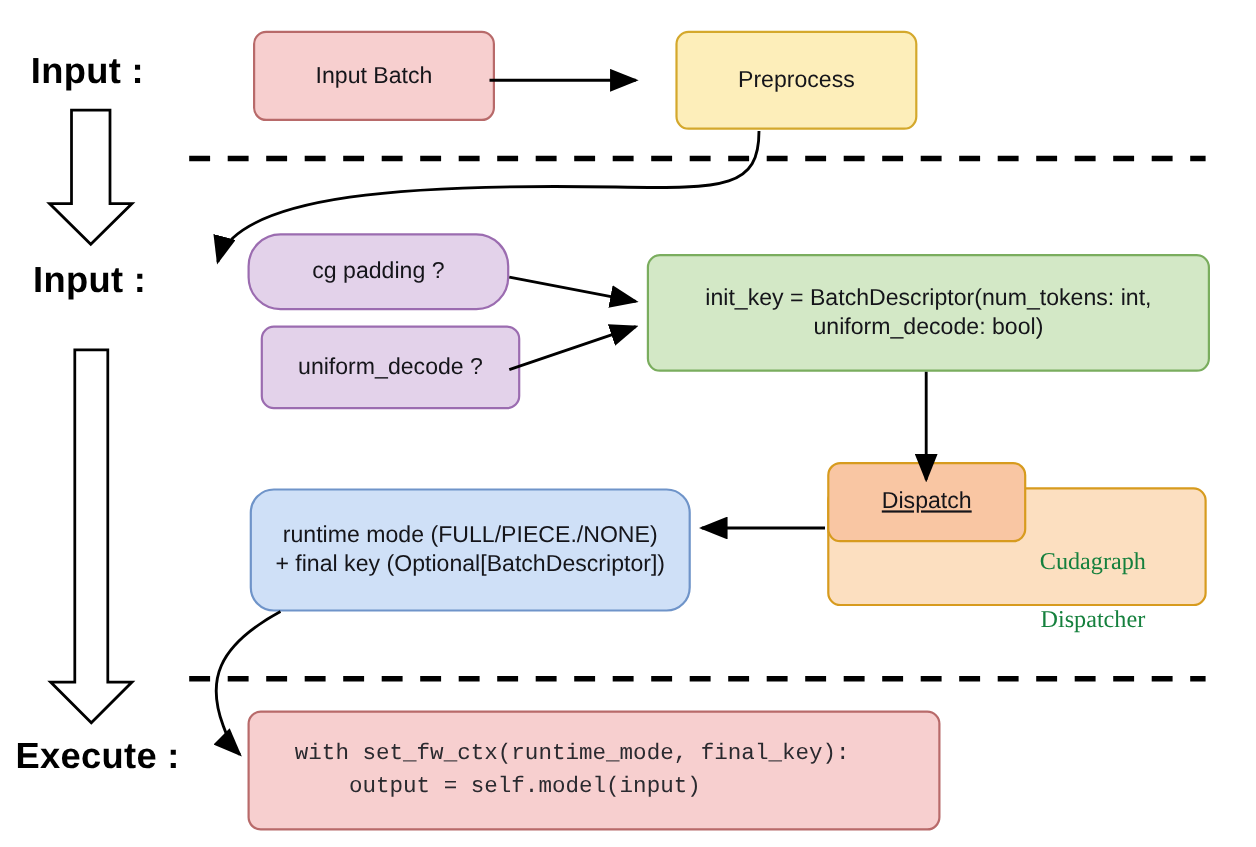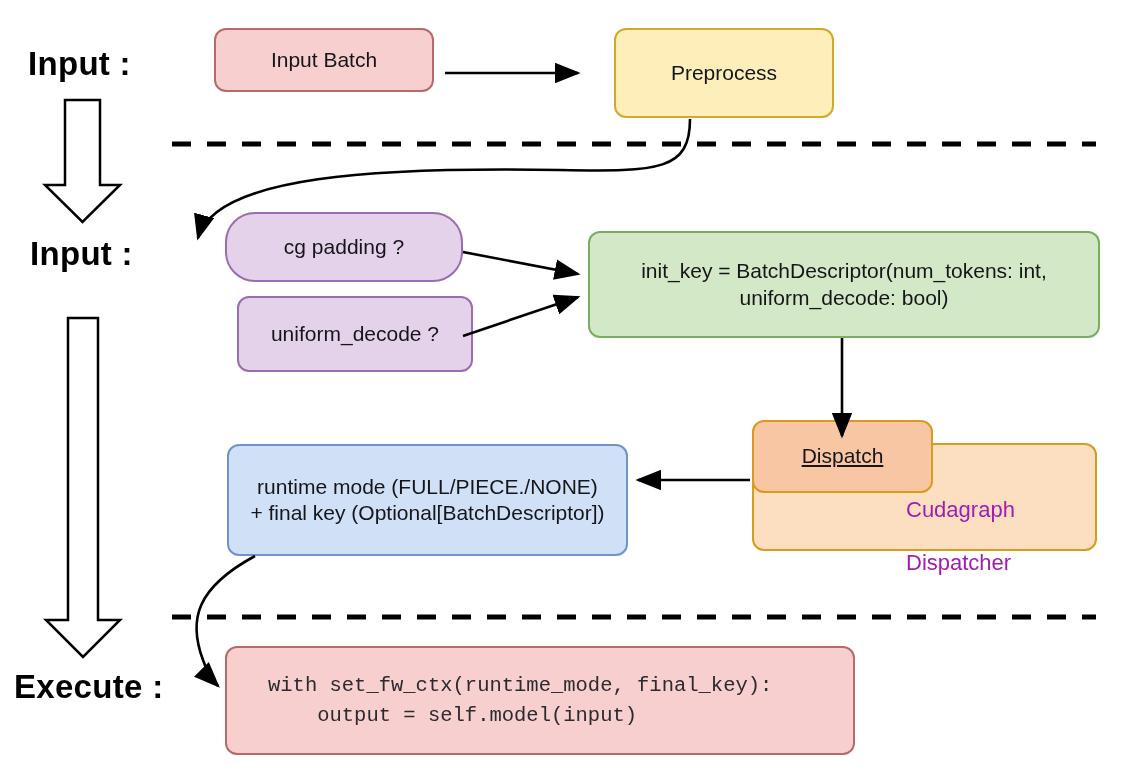--- a/index.html
+++ b/index.html
@@ -56,45 +56,45 @@
     white-space: pre;
     text-align: left;
     line-height: 1.45;
     padding-left: 8px;
     color: #2a2a2f;
   }
   .node-pink   { background: #f7cfcf; border-color: #b86a6a; }
   .node-yellow { background: #fdeeba; border-color: #d4a82c; }
   .node-purple { background: #e3d2ea; border-color: #9b6cb0; }
   .node-green  { background: #d3e8c6; border-color: #7aad5e; }
-  .node-blue   { background: #cfe0f7; border-color: #6f94c9; }
+  .node-blue   { background: #cfe0f7; border-color: #6f94c9; border-radius: 22px; }
   .node-orange-outer { background: #fcdfc0; border-color: #d79b1e; }
   .node-orange-inner { background: #f9c6a3; border-color: #d79b1e; }
   .dispatcher-title {
     position: absolute;
-    font-family: Liberation Sans, sans-serif;
+    font-family: Liberation Serif, serif;
     font-size: 22px;
-    color: #a21caf;
-    text-align: left;
+    color: #15803d;
+    text-align: center;
     line-height: 1.2;
     white-space: pre-line;
   }
 </style>
 </head>
 <body>
 
 <div id="canvas">
 
   <div class="stage-label" style="left:28px; top:45px;">Input :</div>
 
   <div class="stage-label" style="left:30px; top:235px;">Input :</div>
 
   <div class="stage-label" style="left:14px; top:668px;">Execute :</div>
 
-  <div class="node node-pink" style="left:214px; top:28px; width:220px; height:64px;">Input Batch</div>
+  <div class="node node-pink" style="left:230px; top:28px; width:220px; height:82px;">Input Batch</div>
 
   <div class="node node-yellow" style="left:588px; top:28px; width:220px; height:90px;margin-left:26px;">Preprocess</div>
 
   <div class="node node-purple" style="left:225px; top:212px; width:238px; height:70px;border-radius:30px;">cg padding ?</div>
 
   <div class="node node-purple" style="left:237px; top:296px; width:236px; height:76px;">uniform_decode ?</div>
 
   <div class="node node-green" style="left:588px; top:231px; width:512px; height:107px; flex-direction:column;text-align:center;">
     <div>init_key = BatchDescriptor(num_tokens: int,</div>
     <div>uniform_decode: bool)</div>

